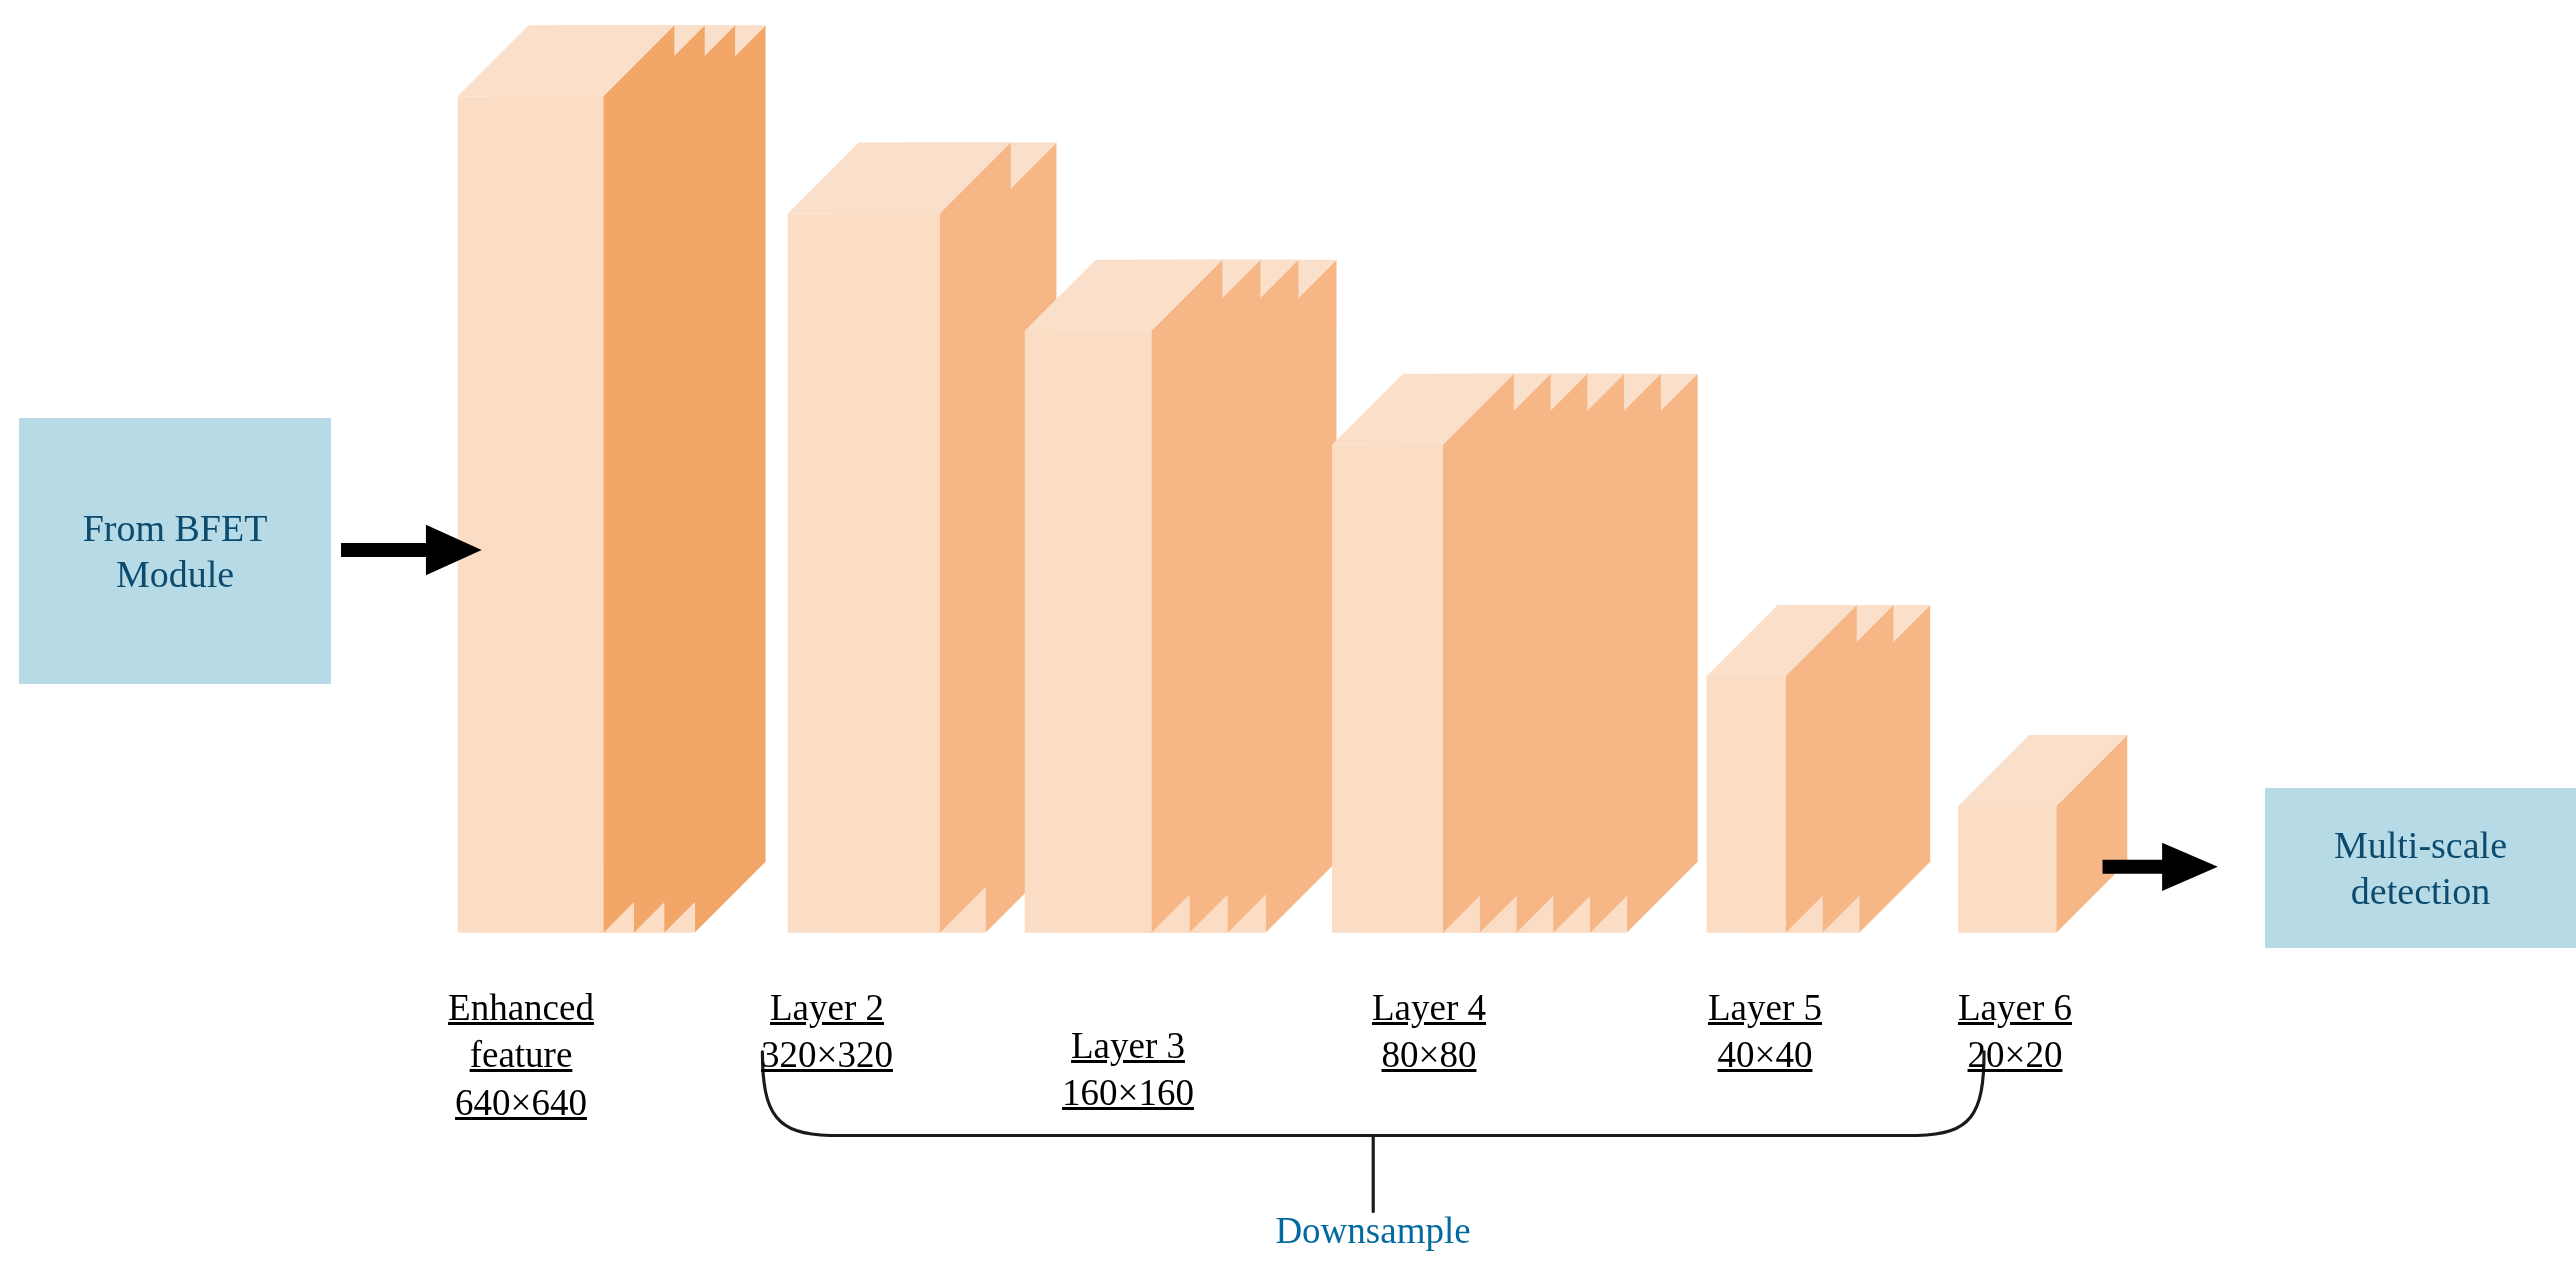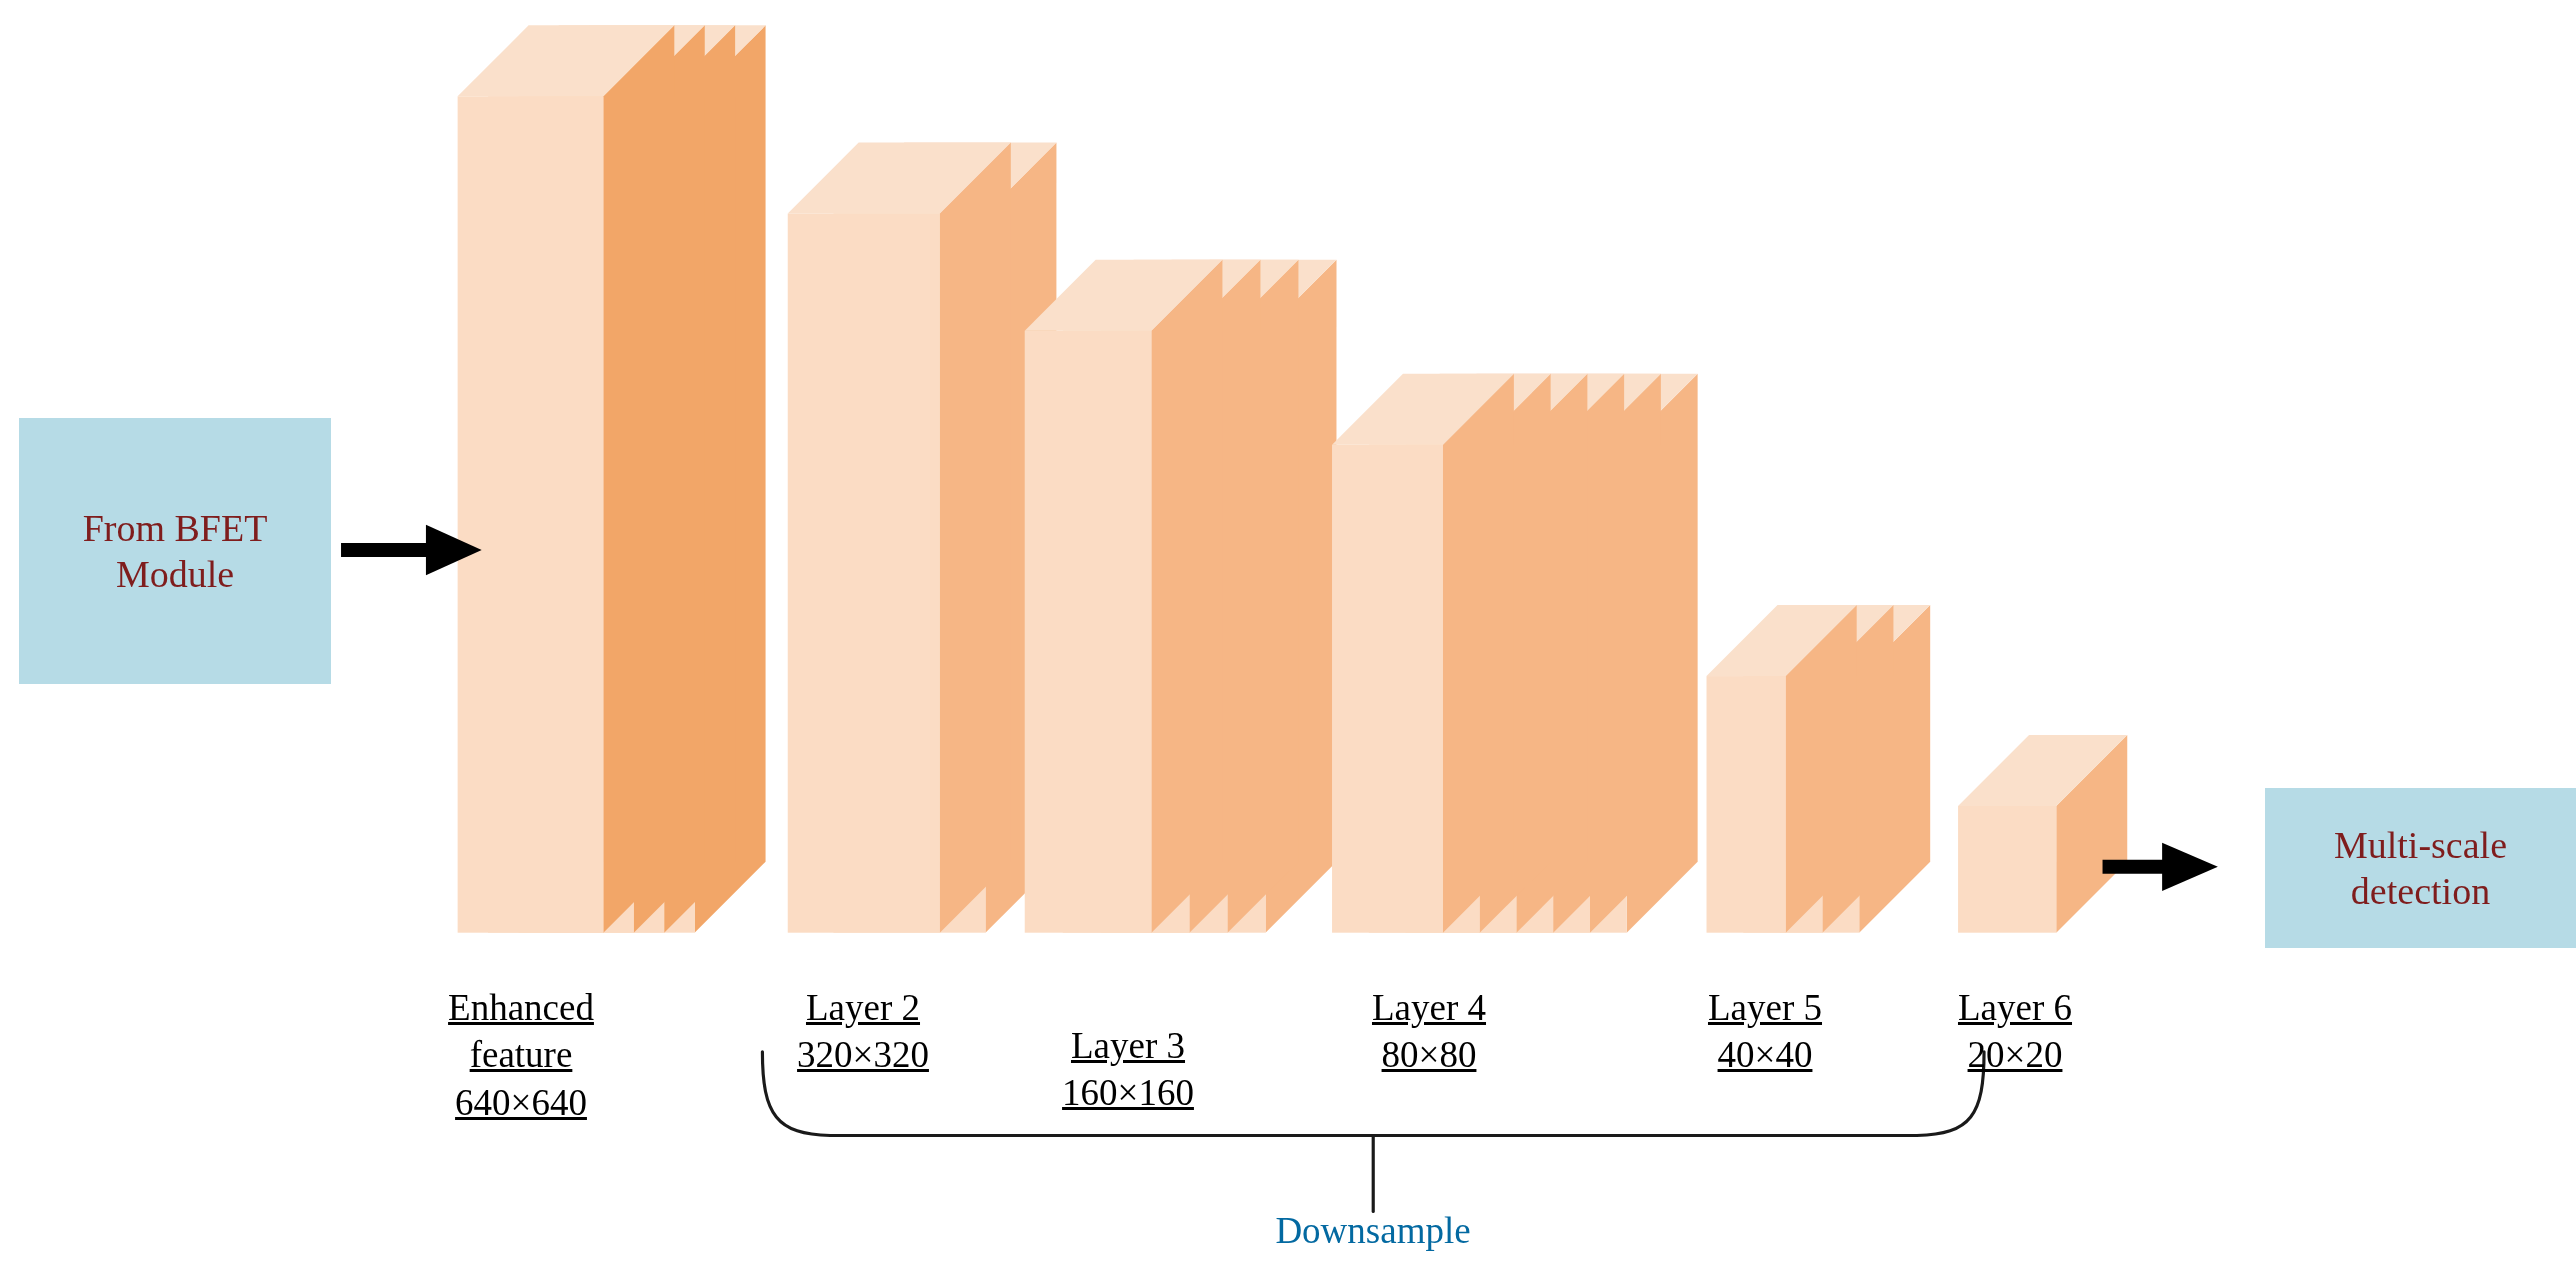--- a/index.html
+++ b/index.html
@@ -1,21 +1,21 @@
 <!DOCTYPE html>
 <html style="font-size:10px"><head>
 <meta charset="utf-8">
 <style>
   html,body{margin:0;padding:0;background:#ffffff;}
   body{width:2576px;height:1266px;overflow:hidden;
        font-family:"Liberation Serif","DejaVu Serif",serif;}
   #stage{position:relative;width:2576px;height:1266px;background:#fff;}
   svg.layer{position:absolute;left:0;top:0;width:2576px;height:1266px;}
   .box{position:absolute;display:flex;align-items:center;justify-content:center;
-       text-align:center;line-height:1.22;color:#7f1d1d;font-size:38px;}
+       text-align:center;line-height:1.22;color:#0c4a6e;font-size:38px;}
   .caption{position:absolute;text-align:center;color:#000;font-size:37px;line-height:1.28;
            white-space:pre-line;text-decoration:underline;}
   .dslabel{position:absolute;text-align:center;color:#0369a1;font-size:37px;}
 </style>
 </head>
 <body>
 
 <div id="stage">
 
   <svg class="layer" viewBox="0 0 4065 1998">
@@ -159,21 +159,21 @@
 
   <div class="box" style="left:2265px;top:788px;width:311px;height:160px;background:#b6dbe6;">
     <div>
       <div>Multi-scale</div>
       <div>detection</div>
     </div>
   </div>
 
   <div id="captions">
       <div class="caption" style="left: 331px; top: 984px; width: 380px;"><div>Enhanced</div><div>feature</div><div>640×640</div></div>
-      <div class="caption" style="left: 673px; top: 984px; width: 380px;"><div>Layer 2</div><div>320×320</div></div>
+      <div class="caption" style="left: 637px; top: 984px; width: 380px;"><div>Layer 2</div><div>320×320</div></div>
       <div class="caption" style="left: 938px; top: 984px; width: 380px; margin-top: 38px;"><div>Layer 3</div><div>160×160</div></div>
       <div class="caption" style="left: 1239px; top: 984px; width: 380px;"><div>Layer 4</div><div>80×80</div></div>
       <div class="caption" style="left: 1575px; top: 984px; width: 380px;"><div>Layer 5</div><div>40×40</div></div>
       <div class="caption" style="left: 1825px; top: 984px; width: 380px;"><div>Layer 6</div><div>20×20</div></div>
     </div>
 
   <div class="dslabel" style="left:1183px;top:1209px;width:380px;">
     <span>Downsample</span>
   </div>
 

